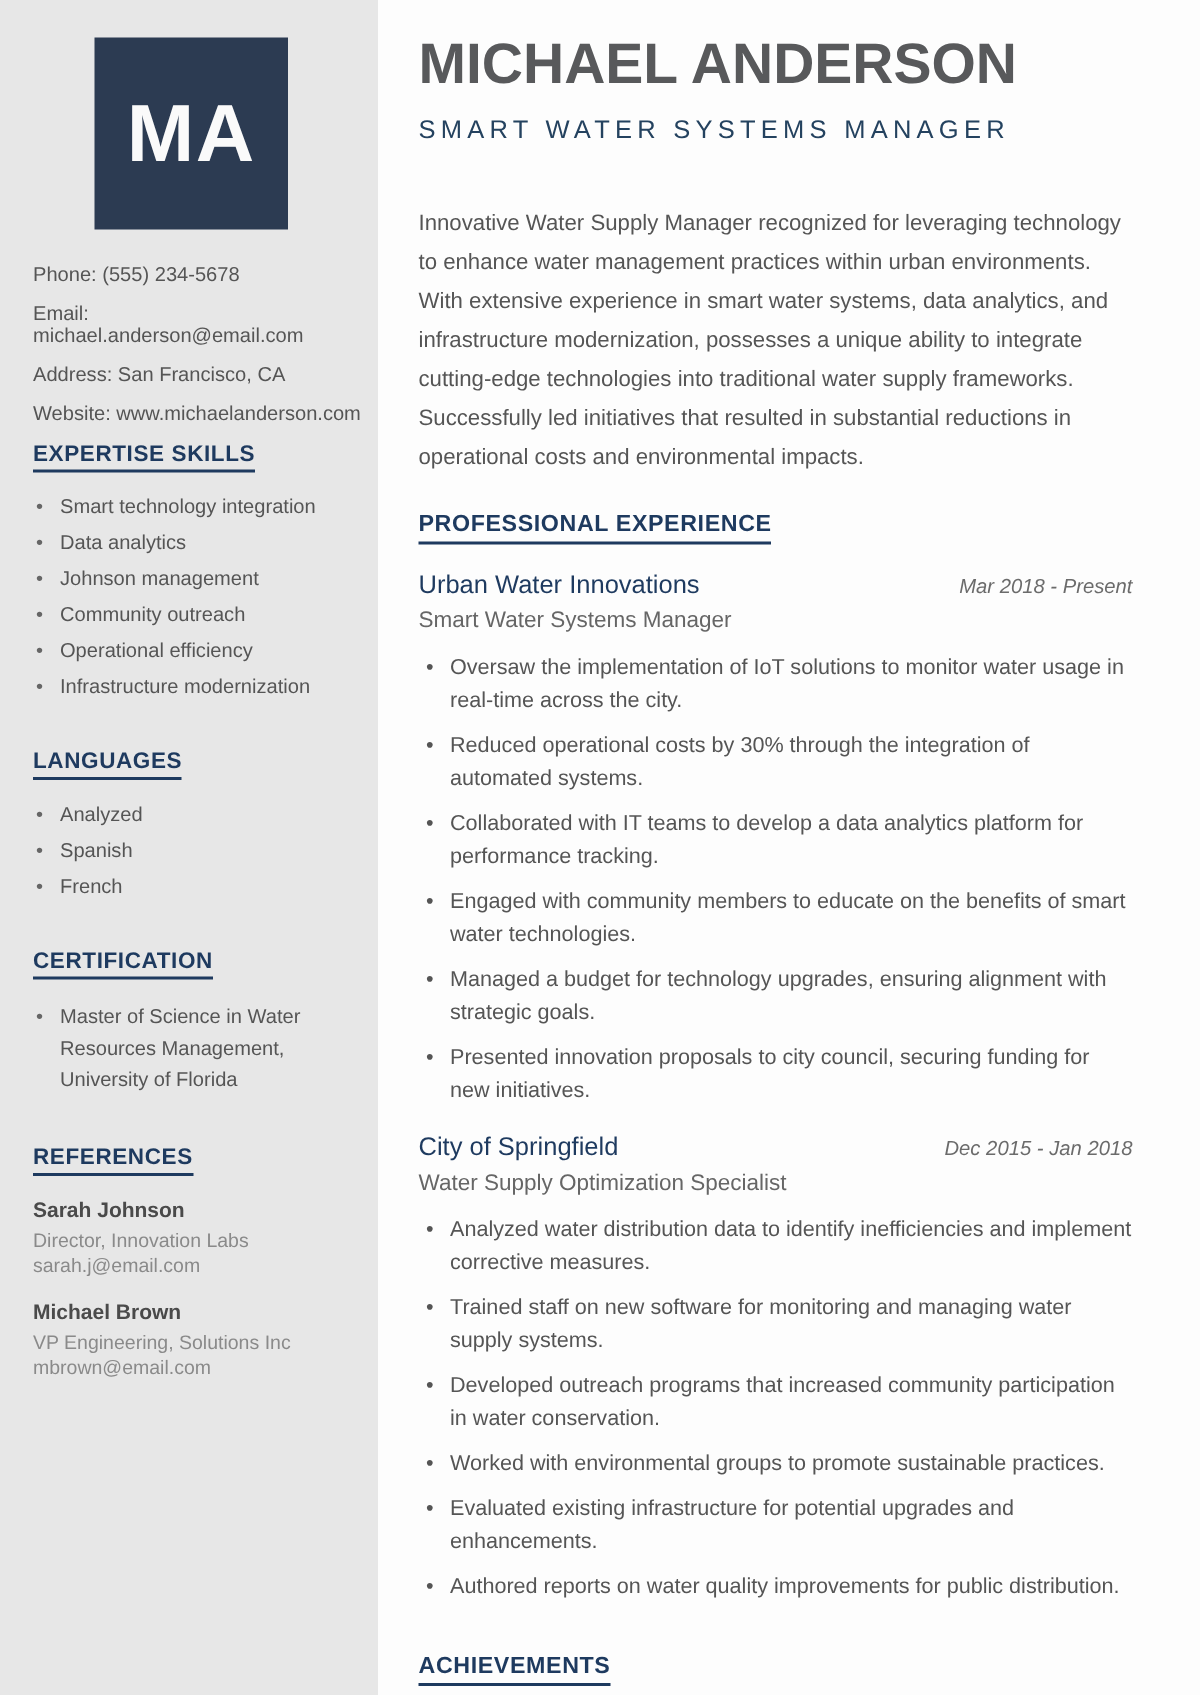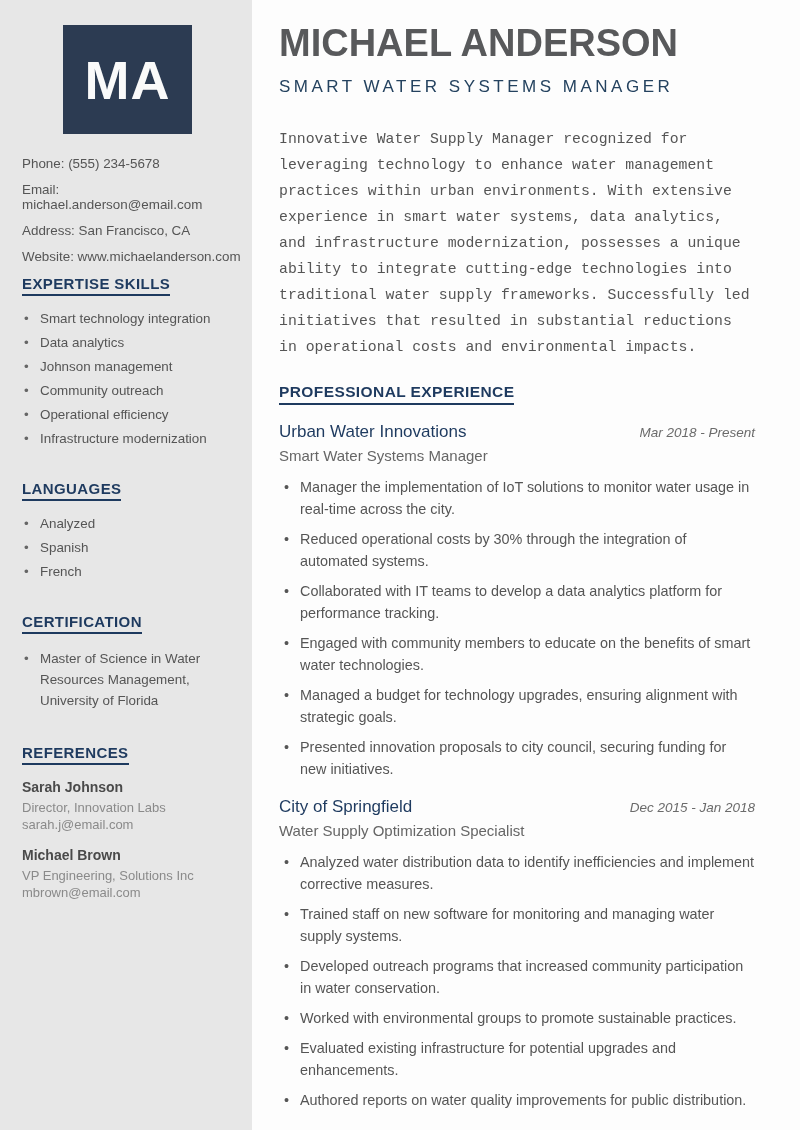--- a/index.html
+++ b/index.html
@@ -12,21 +12,21 @@
   .page { position: relative; width: 800px; height: 1130px; }
 
   
   .sidebar {
     position: absolute; left: 0; top: 0;
     width: 262px; height: 1130px;
     background: #e7e7e7;
     border-right: 2px solid #dcdcdc;
   }
   .initials-box {
-    width: 129px; height: 109px;
+    width: 129px; height: 128px;
     margin: 25px auto 0 63px;
     background: #2c3b52;
     display: flex; align-items: center; justify-content: center;
     color: #fafafa;
     font-size: 54px; font-weight: bold; letter-spacing: 1px;
   }
   .contact-list {
     list-style: none;
     margin: 22px 18px 0 22px;
     font-size: 13.4px; color: #555;
@@ -75,24 +75,23 @@
   }
   .name {
     font-size: 38px; font-weight: bold; color: #58595b;
     line-height: 1.0; letter-spacing: 0px;
   }
   .job-title-line {
     margin-top: 15px;
     font-size: 17px; color: #24425f; letter-spacing: 3.5px;
   }
   .summary {
-    margin-top: 29px;
+    margin-top: 39px;
     font-size: 14.8px; color: #555;
     line-height: 26px;
-    font-family: Liberation Mono, monospace;
   }
   .section-heading {
     display: inline-block;
     margin-top: 23px;
     color: #1e3a5f;
     font-size: 15.5px; font-weight: bold; letter-spacing: 0.4px;
     border-bottom: 2px solid #1e3a5f;
     padding-bottom: 2px;
   }
   .job { margin-top: 17px; }
@@ -184,21 +183,21 @@
     <h2 class="section-heading">PROFESSIONAL EXPERIENCE</h2>
 
     
     <section class="job">
       <div class="job-header">
         <span class="company">Urban Water Innovations</span>
         <span class="dates">Mar 2018 - Present</span>
       </div>
       <div class="role">Smart Water Systems Manager</div>
       <ul class="bullet-list">
-        <li>Manager the implementation of IoT solutions to monitor water usage in real-time across the city.</li>
+        <li>Oversaw the implementation of IoT solutions to monitor water usage in real-time across the city.</li>
         <li>Reduced operational costs by 30% through the integration of automated systems.</li>
         <li>Collaborated with IT teams to develop a data analytics platform for performance tracking.</li>
         <li>Engaged with community members to educate on the benefits of smart water technologies.</li>
         <li>Managed a budget for technology upgrades, ensuring alignment with strategic goals.</li>
         <li>Presented innovation proposals to city council, securing funding for new initiatives.</li>
       </ul>
     </section>
 
     
     <section class="job">

